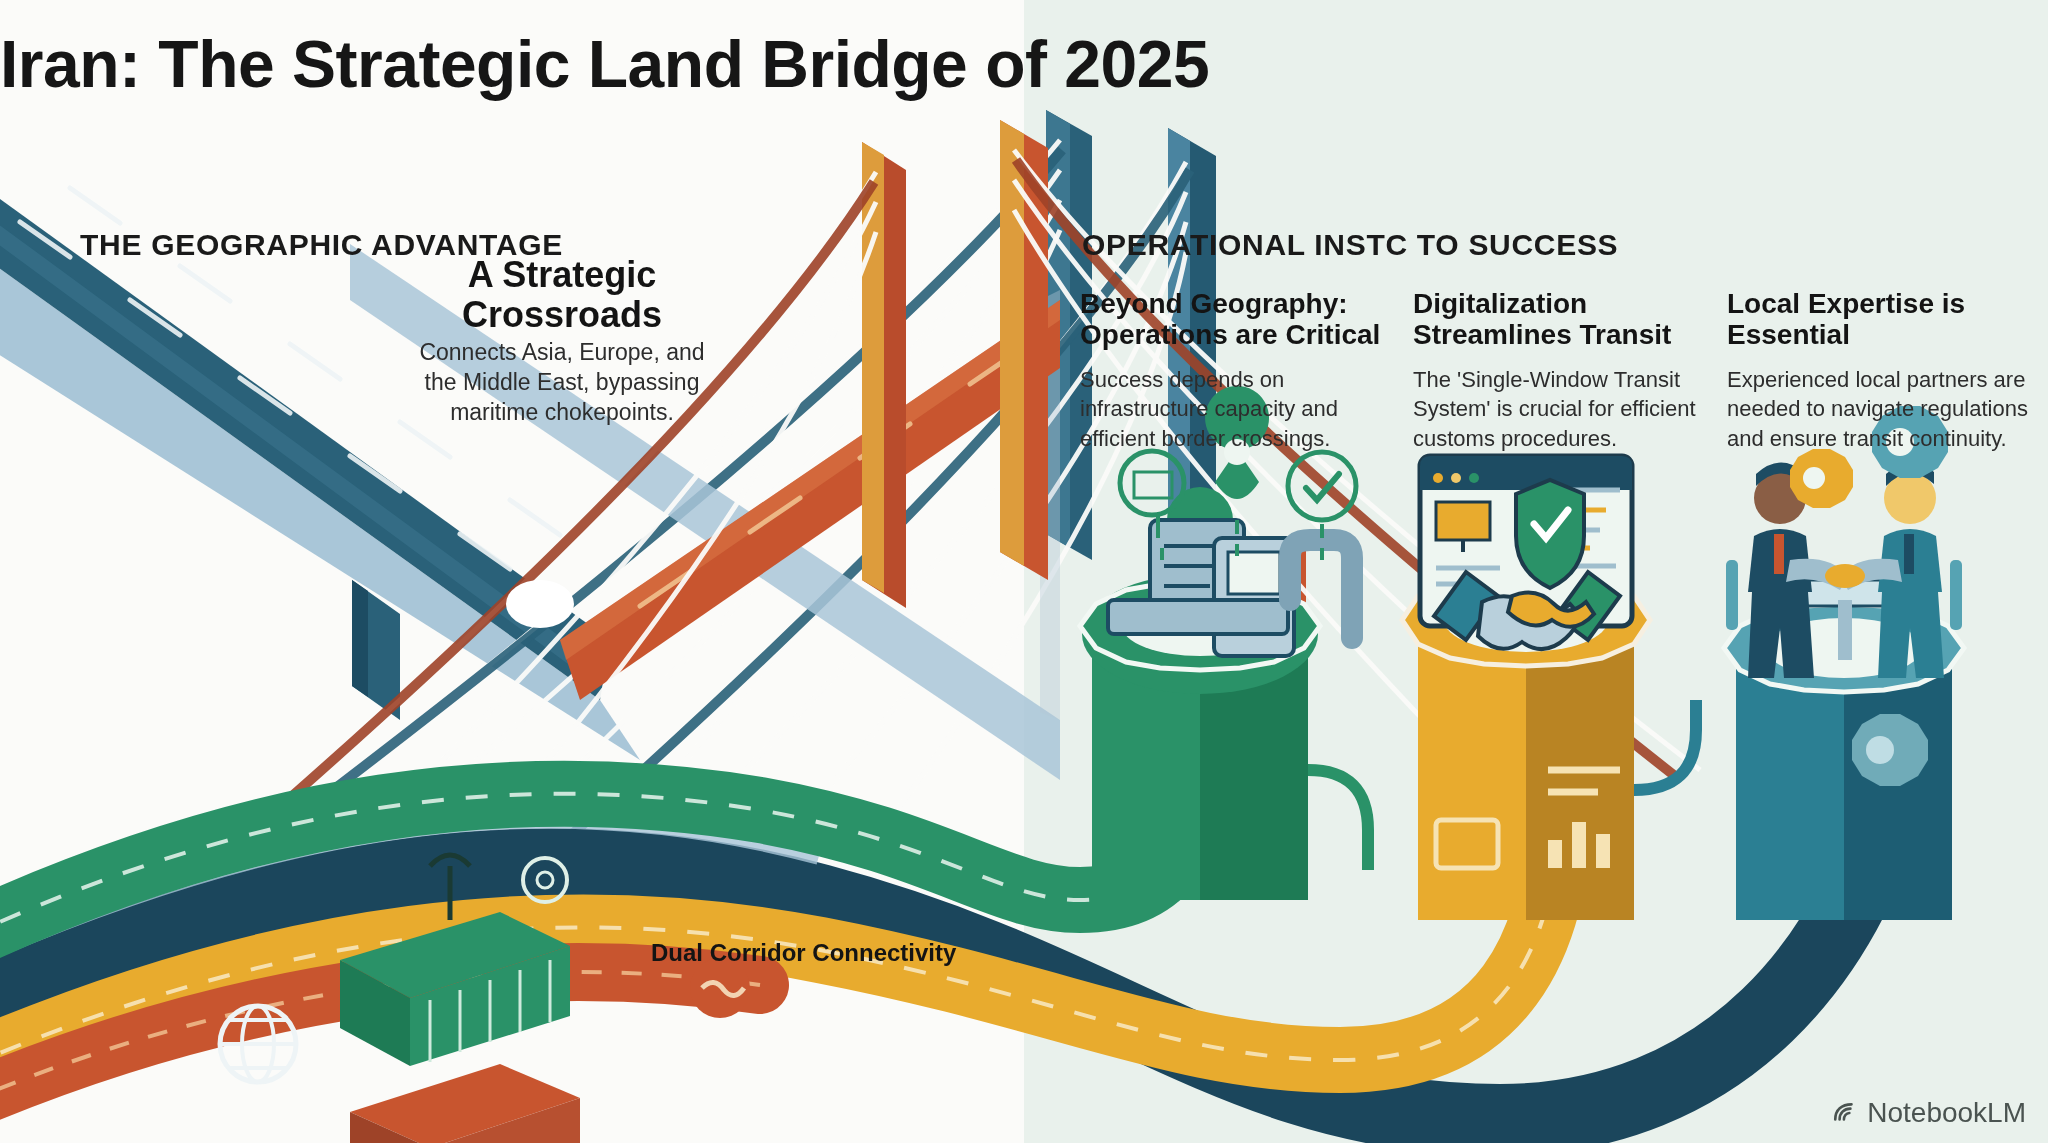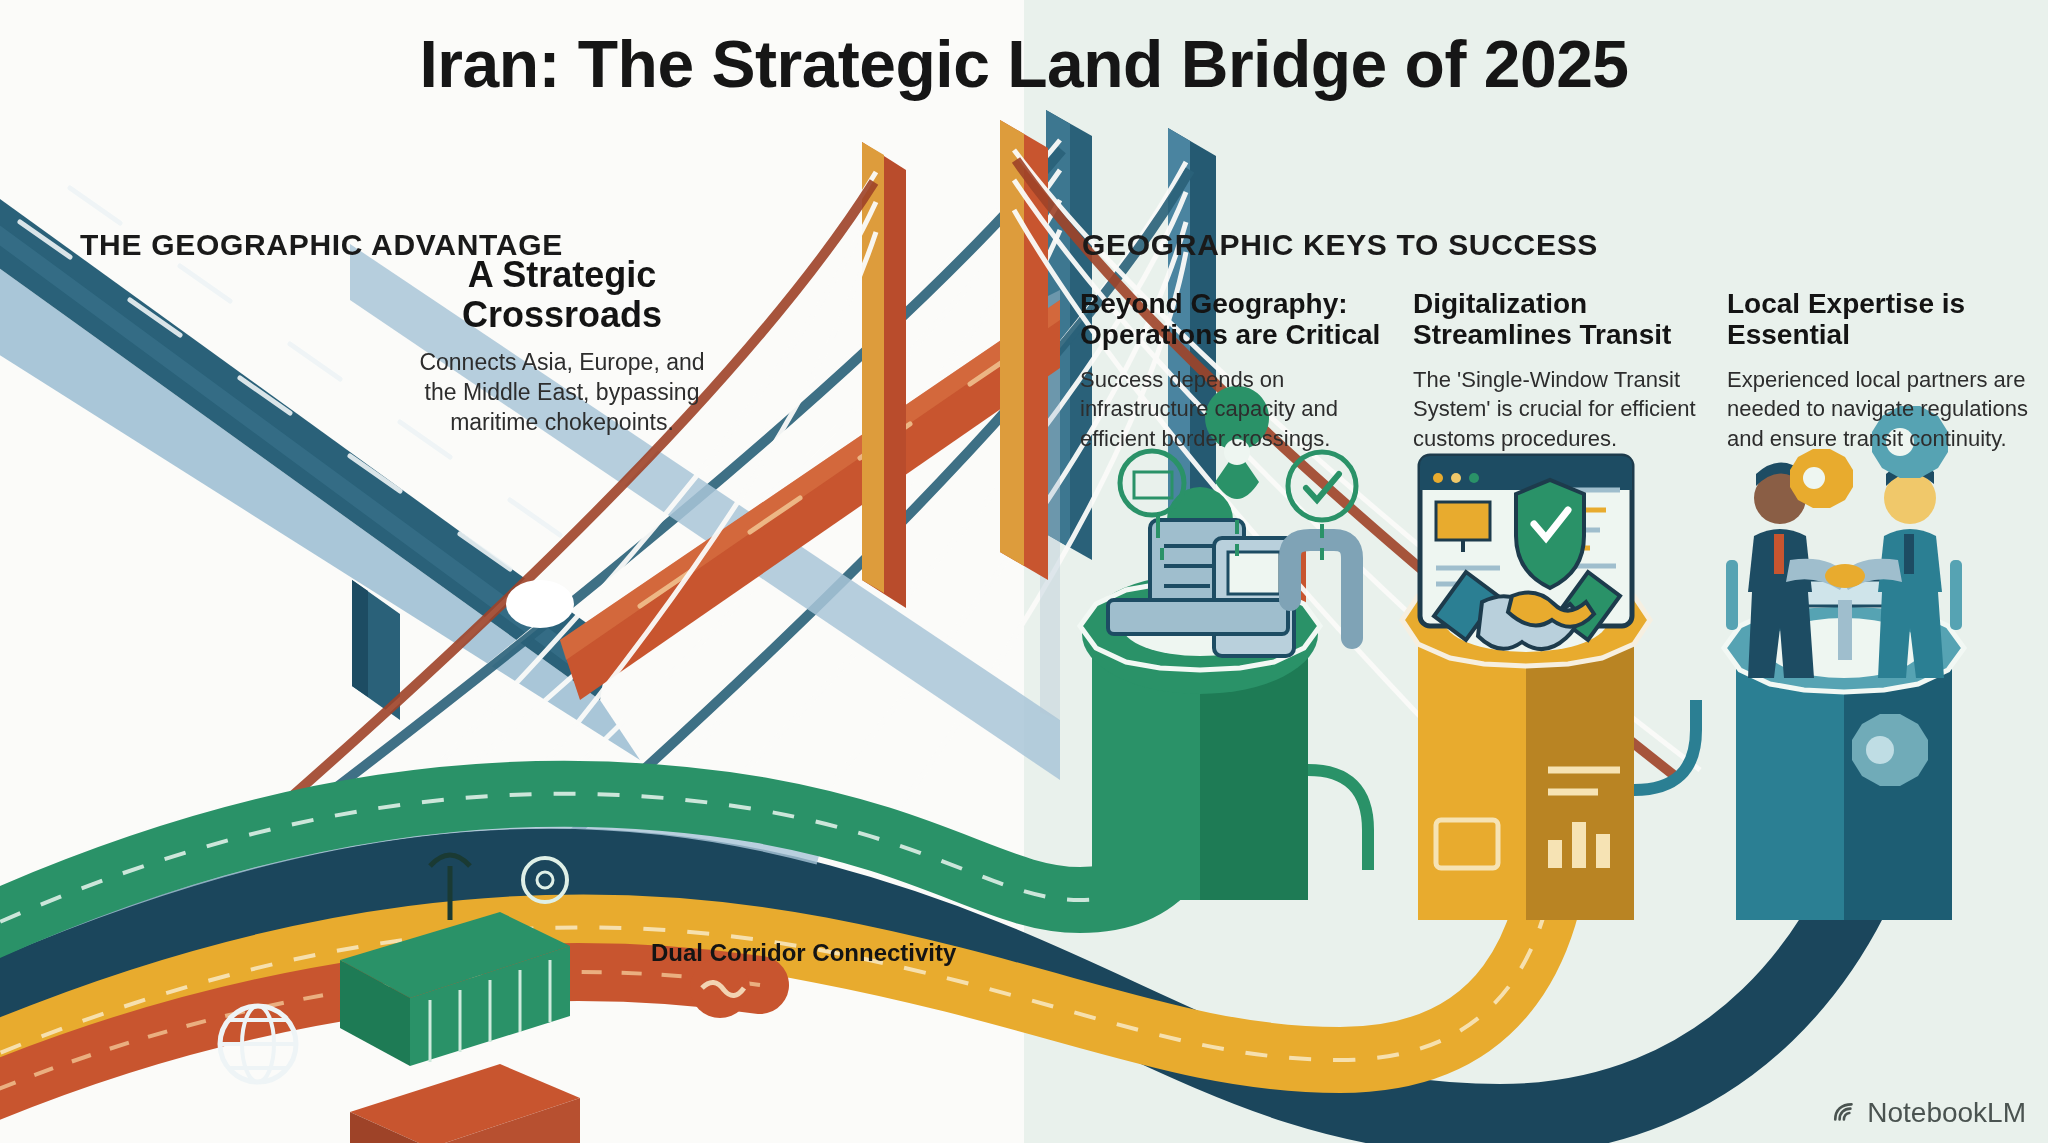--- a/index.html
+++ b/index.html
@@ -14,39 +14,39 @@
   .bg-left{position:absolute;left:0;top:0;width:1024px;height:1143px;background:#fbfbf9;}
   .bg-right{position:absolute;left:1024px;top:0;width:1024px;height:1143px;background:#e9f1ec;}
 
   
   #art{position:absolute;left:0;top:0;width:2048px;height:1143px;}
 
   
   #text{position:absolute;left:0;top:0;width:2048px;height:1143px;}
 
   .title{
-    position:absolute;left:0;top:30px;width:2048px;text-align:center;
+    position:absolute;left:0;top:30px;width:2048px;text-align:left;
     font-size:66px;font-weight:bold;color:#161616;letter-spacing:-0.5px;
     line-height:1.05;
   }
   .sec-head{
     position:absolute;font-size:30px;font-weight:bold;color:#1a1a1a;
     letter-spacing:0.7px;
     margin-top:48px;
   }
   .sec-left{left:80px;top:180px;}
   .sec-right{left:1082px;top:180px;}
 
   .blk-title{font-weight:bold;color:#141414;line-height:1.12;}
   .blk-body{color:#2d2d2d;line-height:1.32;}
 
   
   .b1{position:absolute;left:412px;top:255px;width:300px;text-align:center;}
   .b1 .blk-title{font-size:36px;}
-  .b1 .blk-body{font-size:23px;margin-top:11px;}
+  .b1 .blk-body{font-size:23px;margin-top:1px;}
 
   
   .b2{position:absolute;left:625px;top:940px;width:350px;text-align:left;}
   .b2 .blk-title{font-size:24px;margin-left:26px;}
   .b2 .blk-body{font-size:23px;margin-top:11px;}
 
   
   .card{position:absolute;top:258px;width:305px;text-align:left;}
   .card .blk-title{font-size:28px;margin-top:30px;}
   .card .blk-body{font-size:22px;margin-top:14px;line-height:1.34;}
@@ -391,21 +391,21 @@
       </g>
 
     </g>
   </svg>
 
   <div id="text">
 
     <div class="title">Iran: The Strategic Land Bridge of 2025</div>
 
     <div class="sec-head sec-left">THE GEOGRAPHIC ADVANTAGE</div>
-    <div class="sec-head sec-right">GEOGRAPHIC KEYS TO SUCCESS</div>
+    <div class="sec-head sec-right">OPERATIONAL INSTC TO SUCCESS</div>
 
     <div class="b1">
       <div class="blk-title">A Strategic Crossroads</div>
       <div class="blk-body">Connects Asia, Europe, and the Middle East, bypassing maritime chokepoints.</div>
     </div>
 
     <div class="b2">
       <div class="blk-title">Dual Corridor Connectivity</div>
     </div>
 

